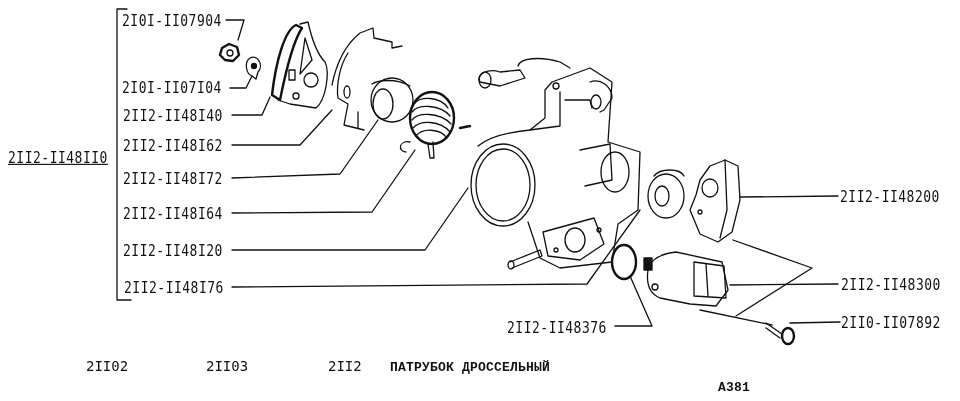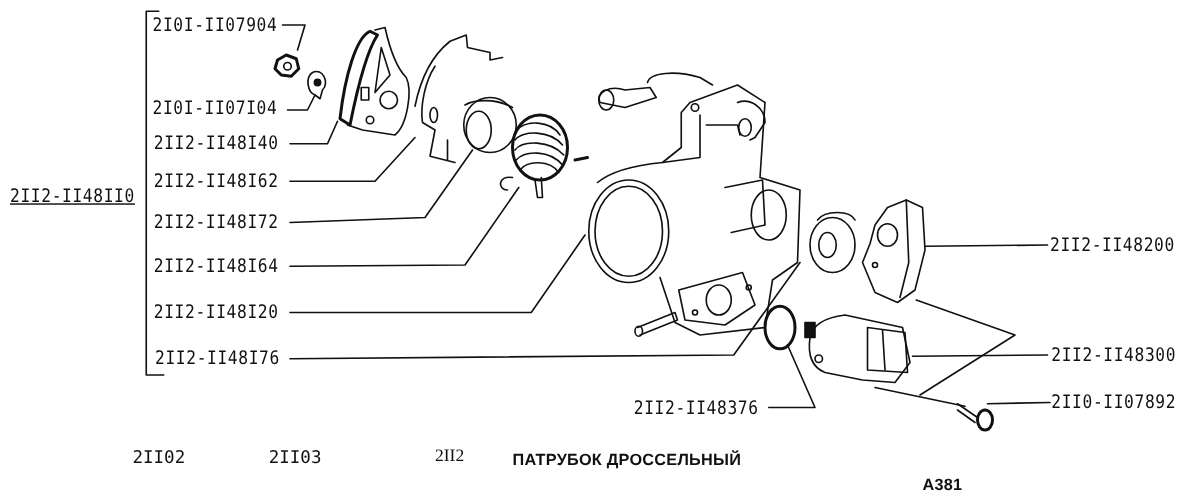--- a/index.html
+++ b/index.html
@@ -1,22 +1,22 @@
 <!DOCTYPE html>
 <html><head>
 <meta charset="utf-8">
 <style>
   html, body { margin: 0; padding: 0; background: #ffffff; }
   body { width: 960px; height: 401px; position: relative; overflow: hidden;
          font-family: "DejaVu Sans Mono", "Liberation Mono", monospace; color: #111; }
   .lbl { position: absolute; font-size: 13px; letter-spacing: 0.5px; line-height: 14px;
          white-space: nowrap; transform: scaleY(1.15); transform-origin: left top; }
   .lbl.u { text-decoration: underline; }
-  .foot { position: absolute; top: 358px; font-size: 14px; white-space: nowrap; margin-left: 20px; }
-  .foot.b { font-family: Liberation Sans, sans-serif; font-weight: bold; font-size: 13px; letter-spacing: 0.2px; }
+  .foot { position: absolute; top: 358px; font-size: 14px; white-space: nowrap; }
+  .foot.b { font-family: Liberation Mono, monospace; font-weight: bold; font-size: 13px; letter-spacing: 0.2px; }
   svg.art { position: absolute; left: 0; top: 0; }
   svg.art * { fill: none; stroke: #111; stroke-width: 1.3; stroke-linejoin: round; stroke-linecap: round; }
   svg.art .thin { stroke-width: 1; }
   svg.art .thick { stroke-width: 2.4; }
   svg.art .fill { fill: #111; }
 </style>
 </head>
 <body>
 
 <svg class="art" width="960" height="401" viewBox="0 0 960 401">
@@ -154,16 +154,16 @@
 <div class="lbl" style="left:123px; top:243px;">2II2-II48I20</div>
 <div class="lbl" style="left:124px; top:280px;">2II2-II48I76</div>
 
 <div class="lbl" style="left:840px; top:189px;">2II2-II48200</div>
 <div class="lbl" style="left:841px; top:277px;">2II2-II48300</div>
 <div class="lbl" style="left:841px; top:315px;">2II0-II07892</div>
 
 <div class="lbl" style="left:507px; top:320px;">2II2-II48376</div>
 
 <div class="foot" style="left:86px;">2II02</div>
-<div class="foot" style="left:195px;">2II03</div>
-<div class="foot" style="left:328px;font-family:Liberation Serif, serif;">2II2</div>
+<div class="foot" style="left:206px;">2II03</div>
+<div class="foot" style="left:328px;">2II2</div>
 <div class="foot b" style="left:390px; top:360px;">ПАТРУБОК ДРОССЕЛЬНЫЙ</div>
 <div class="foot b" style="left:718px; top:380px;">А381</div>
 
 </body></html>

